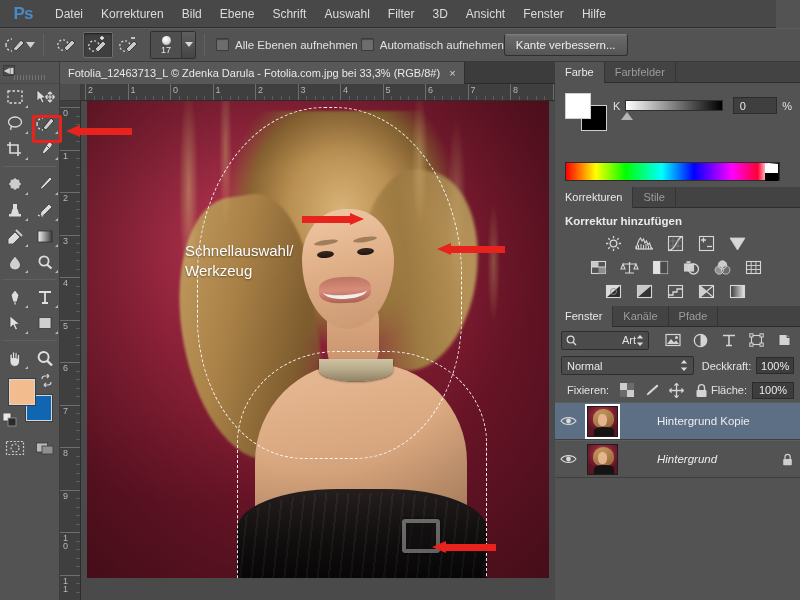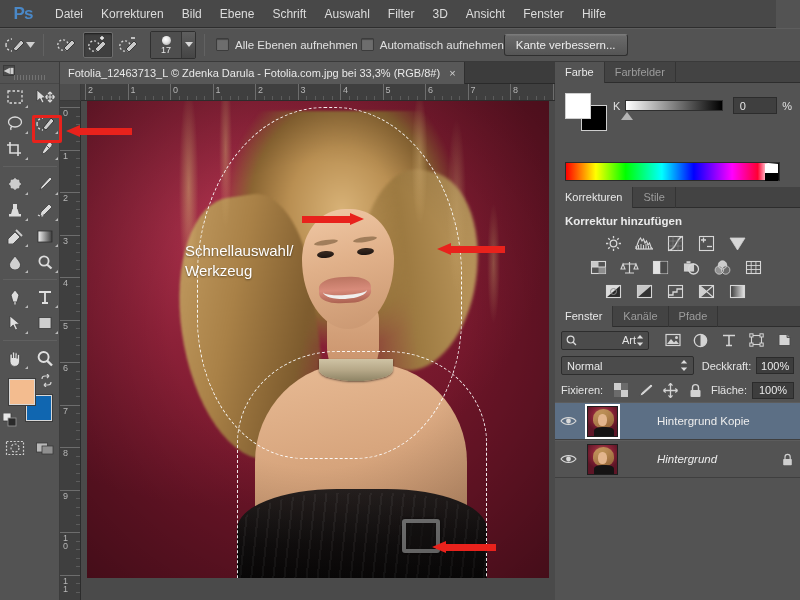--- a/index.html
+++ b/index.html
@@ -359,21 +359,21 @@
     display:flex; align-items:center; width:147px; height:19px;
     background:#4b4b4b; border:1px solid #2d2d2d; border-radius:2px; padding:0 5px;
     font-size:11px; color:#eaeaea;
   }
   .blend-sel .lbl { flex:1; }
   .opacity-lbl { font-size:11px; color:#e4e4e4; margin-left:8px; white-space:nowrap; }
   .num-field {
     width:42px; height:17px; background:#3d3d3d; border:1px solid #2b2b2b;
     font-size:11px; color:#eaeaea; display:flex; align-items:center; justify-content:center; margin-left:5px;
   }
-  .lock-row { display:flex; align-items:center; height:24px; padding:0 6px; }
+  .lock-row { display:flex; align-items:center; height:24px; padding:0 6px;margin-left:6px; }
   .lock-lbl { font-size:11px; color:#e4e4e4; }
   .lock-icons { display:flex; align-items:center; gap:8px; margin-left:9px; }
   .lck { width:17px; height:17px; display:flex; align-items:center; justify-content:center; }
 
   .layer-row {
     display:flex; align-items:center; height:38px;
     border-bottom:1px solid #3f3f3f; border-top:1px solid #5c5c5c;
     position:relative;
   }
   .layer-row.selected { background:#5c6f85; }

